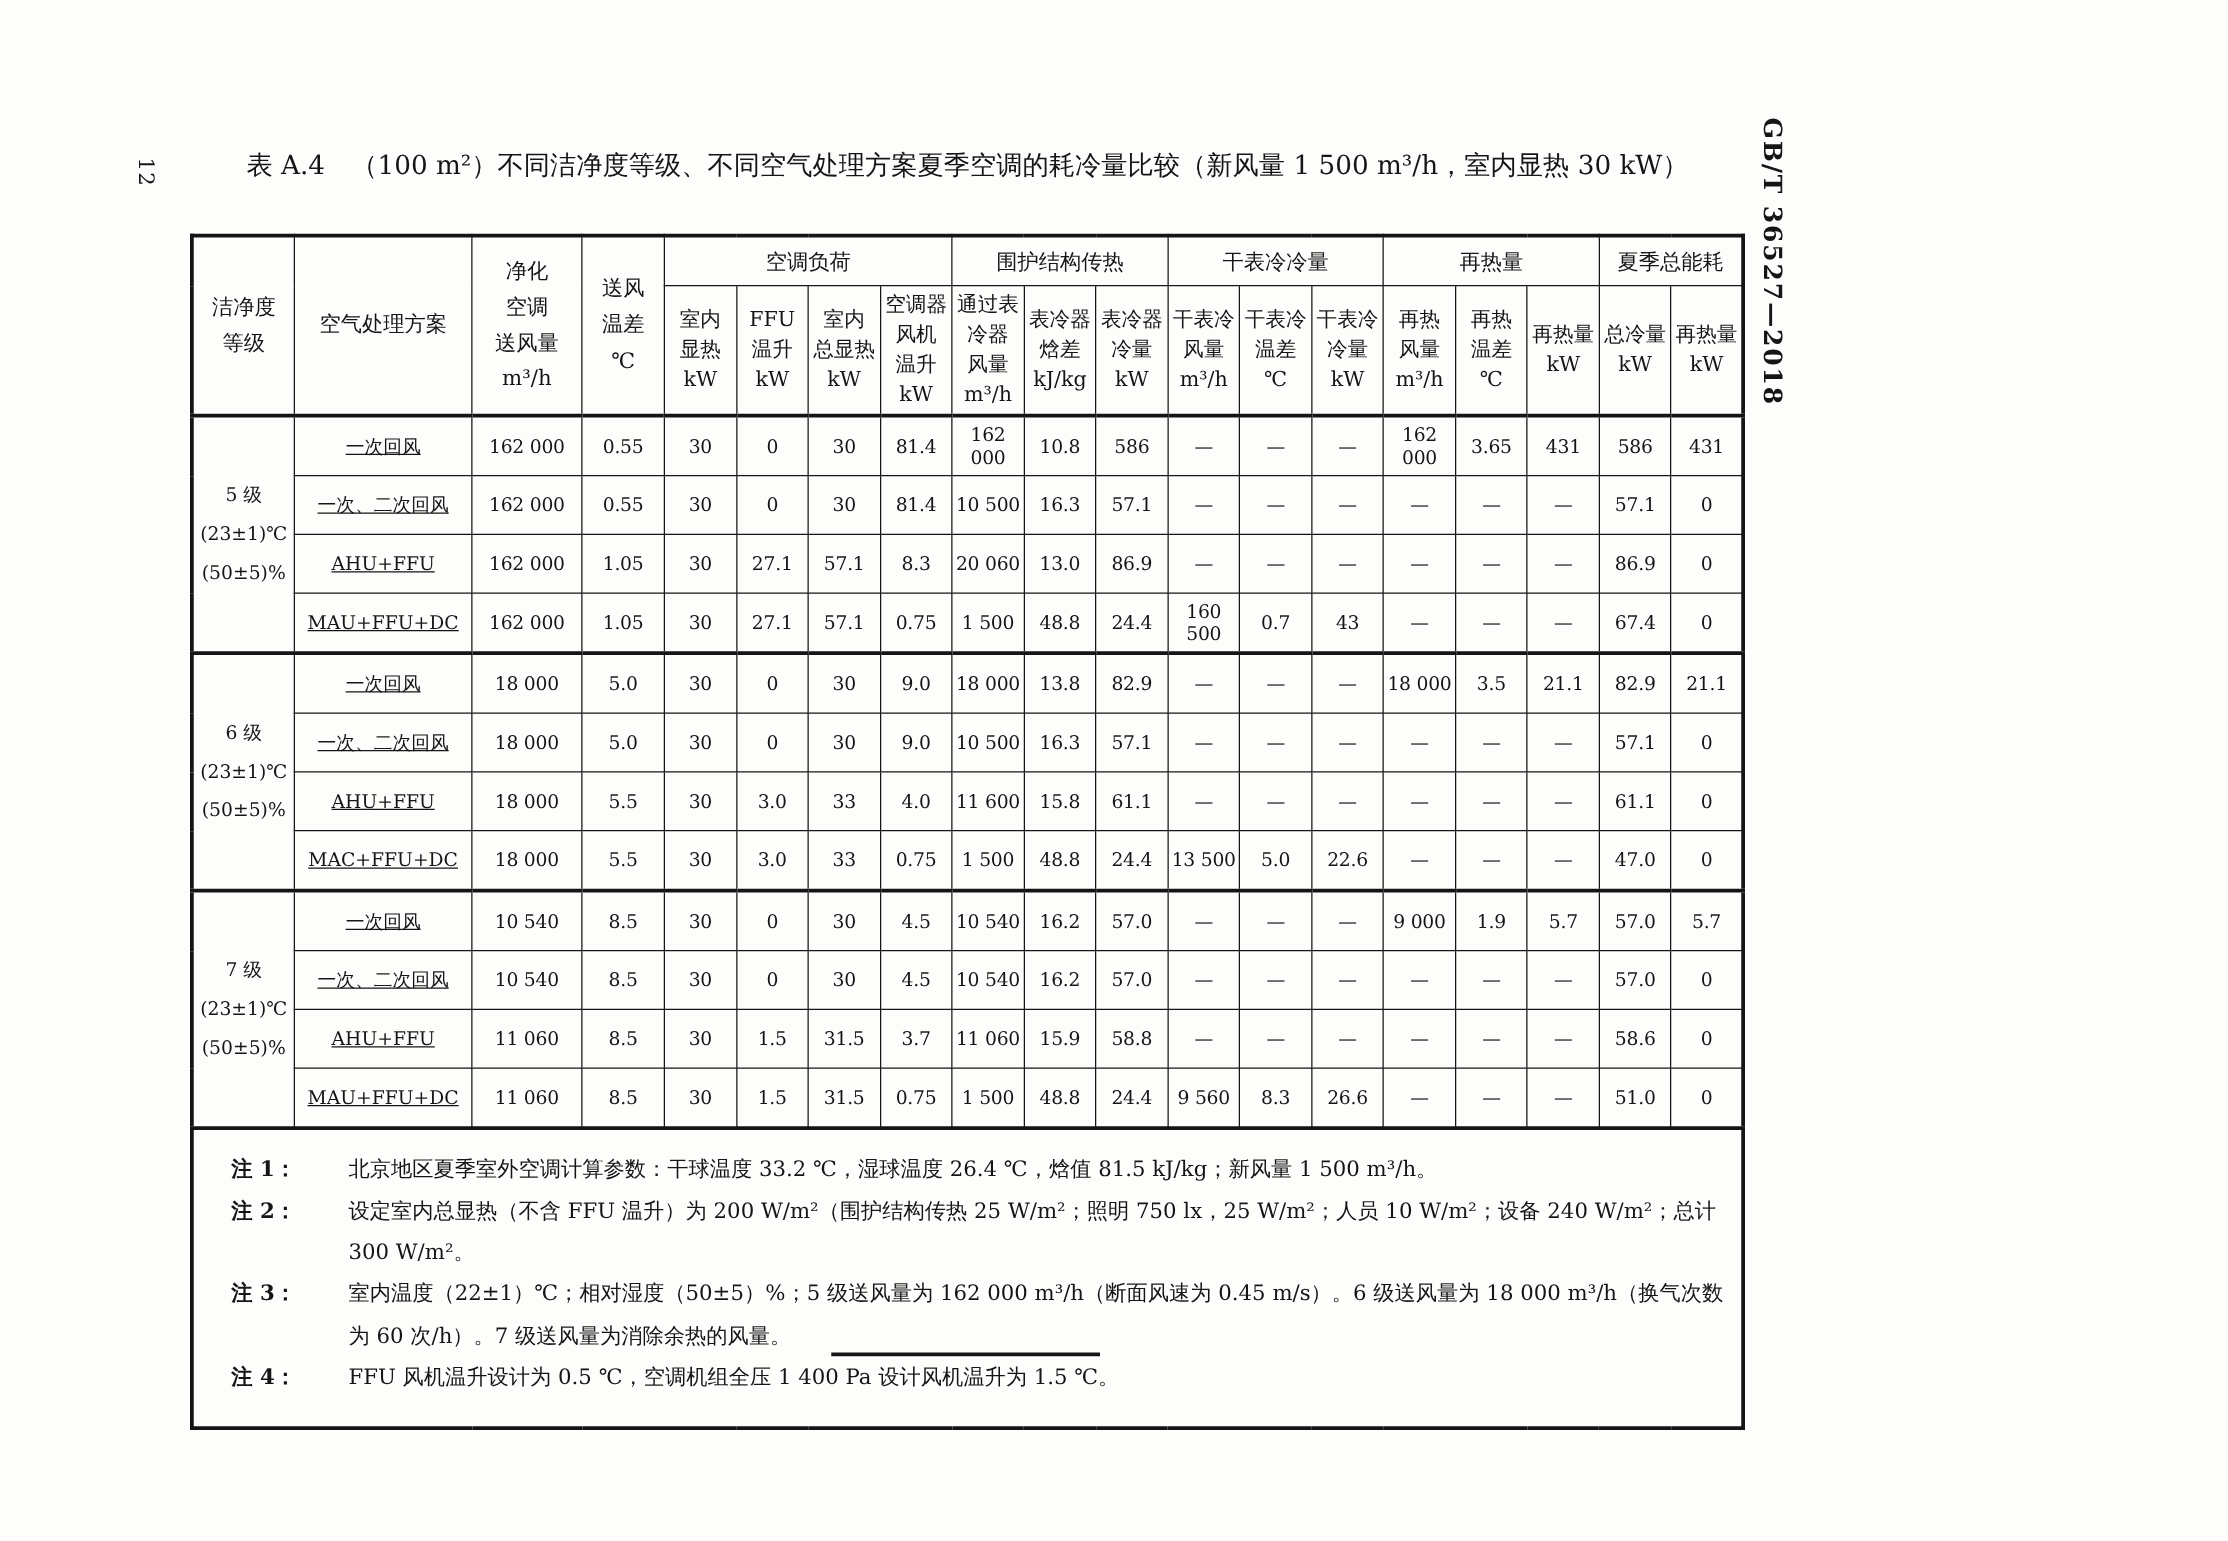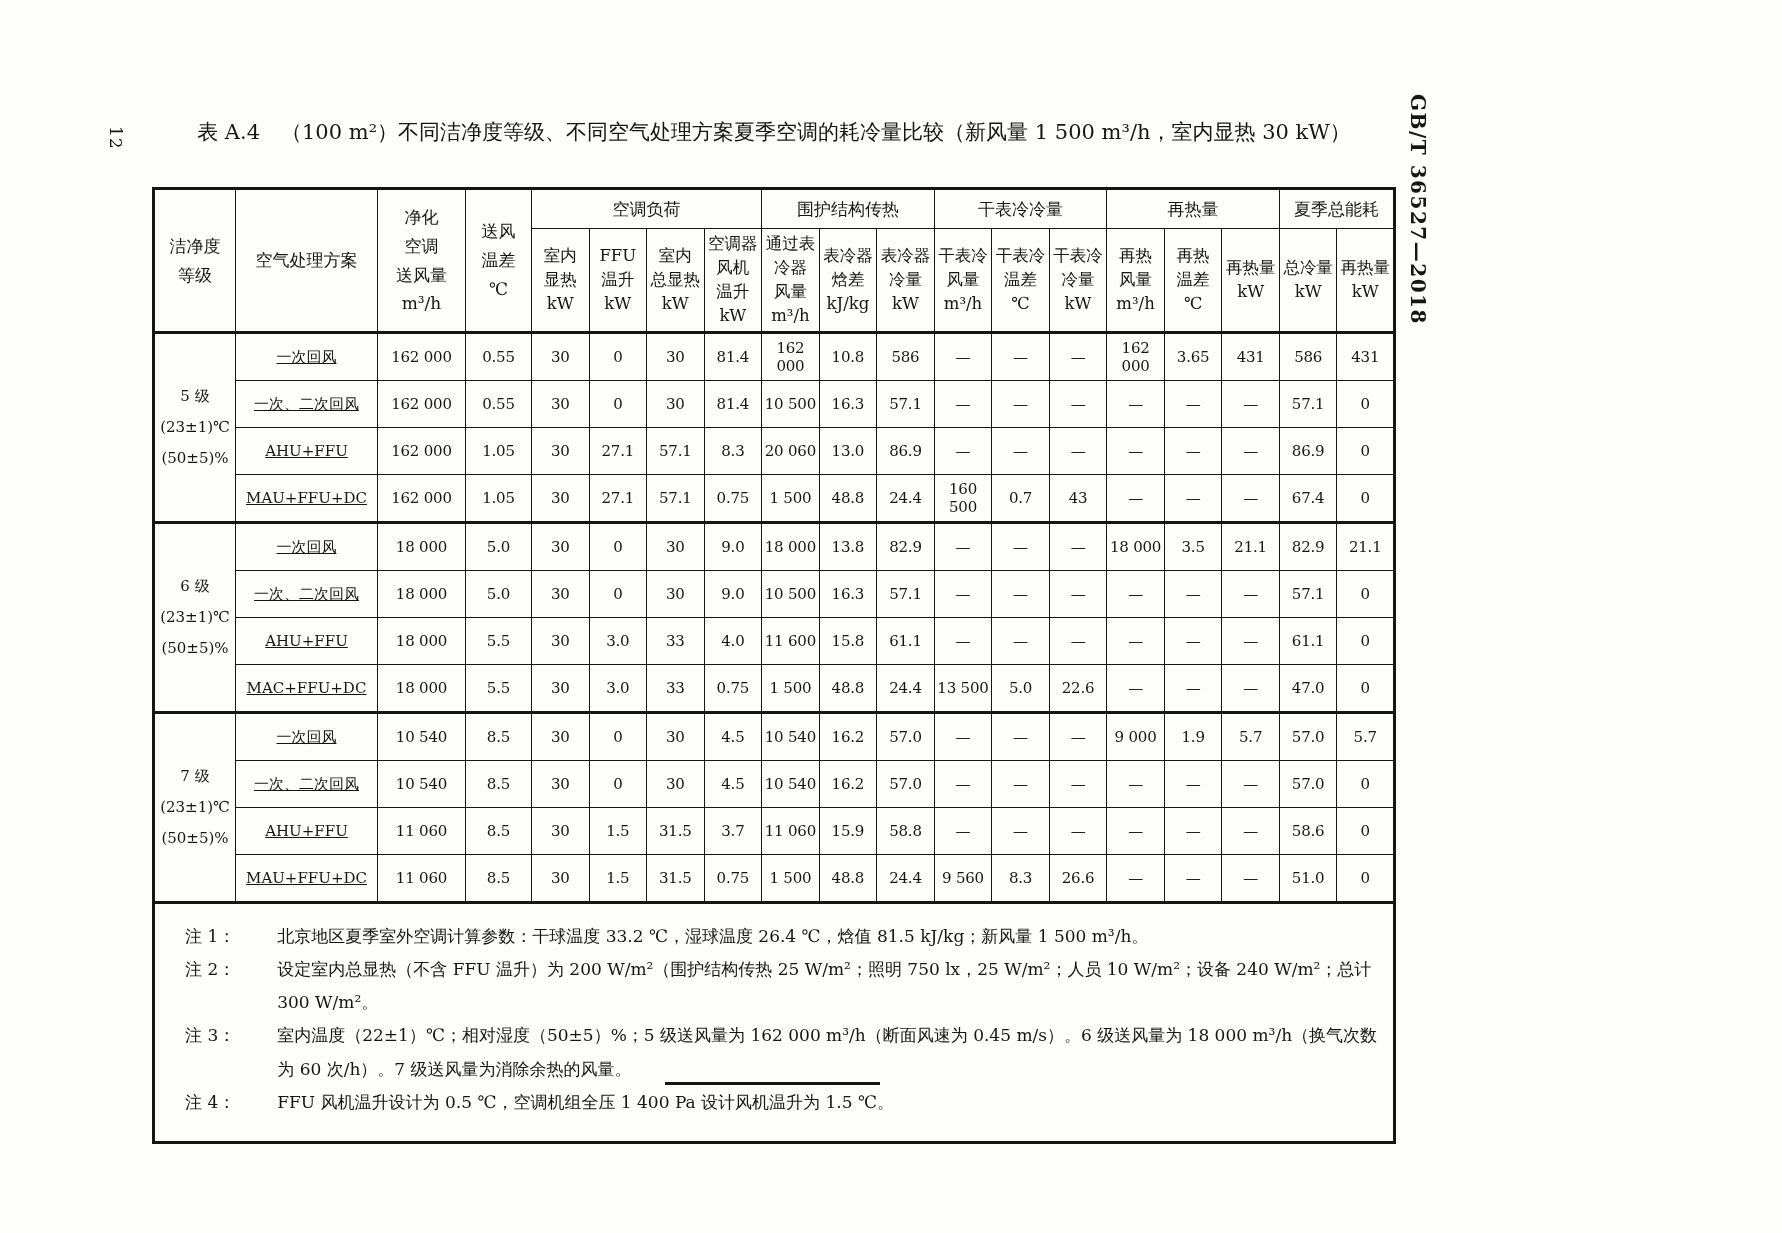--- a/index.html
+++ b/index.html
@@ -38,21 +38,21 @@
   .main-table tbody td{height:44px;font-size:15px;}
   td.grade{font-size:16px;line-height:2.05;}
   td.scheme{font-size:16.5px;letter-spacing:0;text-decoration:underline;}
   td.val{letter-spacing:-0.2px;}
   tr.group-start td{border-top:3px solid #151515;}
   td.notes-cell{
     border-top:3px solid #151515;text-align:left;
     padding:16px 14px 22px 30px;
   }
   .note-row{display:flex;font-size:17px;line-height:1.95;}
-  .note-label{font-weight:normal;white-space:nowrap;}
+  .note-label{font-weight:bold;white-space:nowrap;}
   .note-text{flex:1;margin-left:42px;}
   .end-line{
     position:absolute;left:665px;top:1082px;width:215px;height:0;
     border-top:3px solid #151515;
   }
 </style>
 </head>
 <body>
 
 <div class="page-number">12</div>

